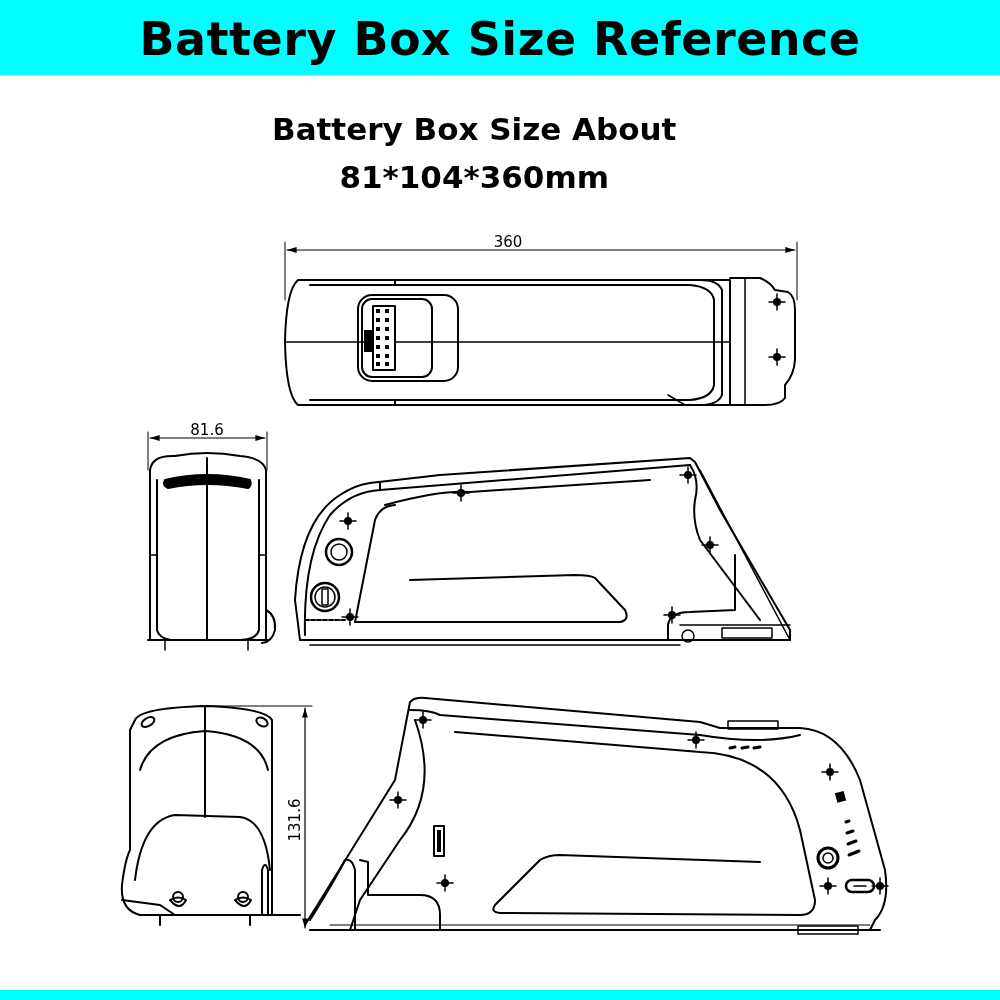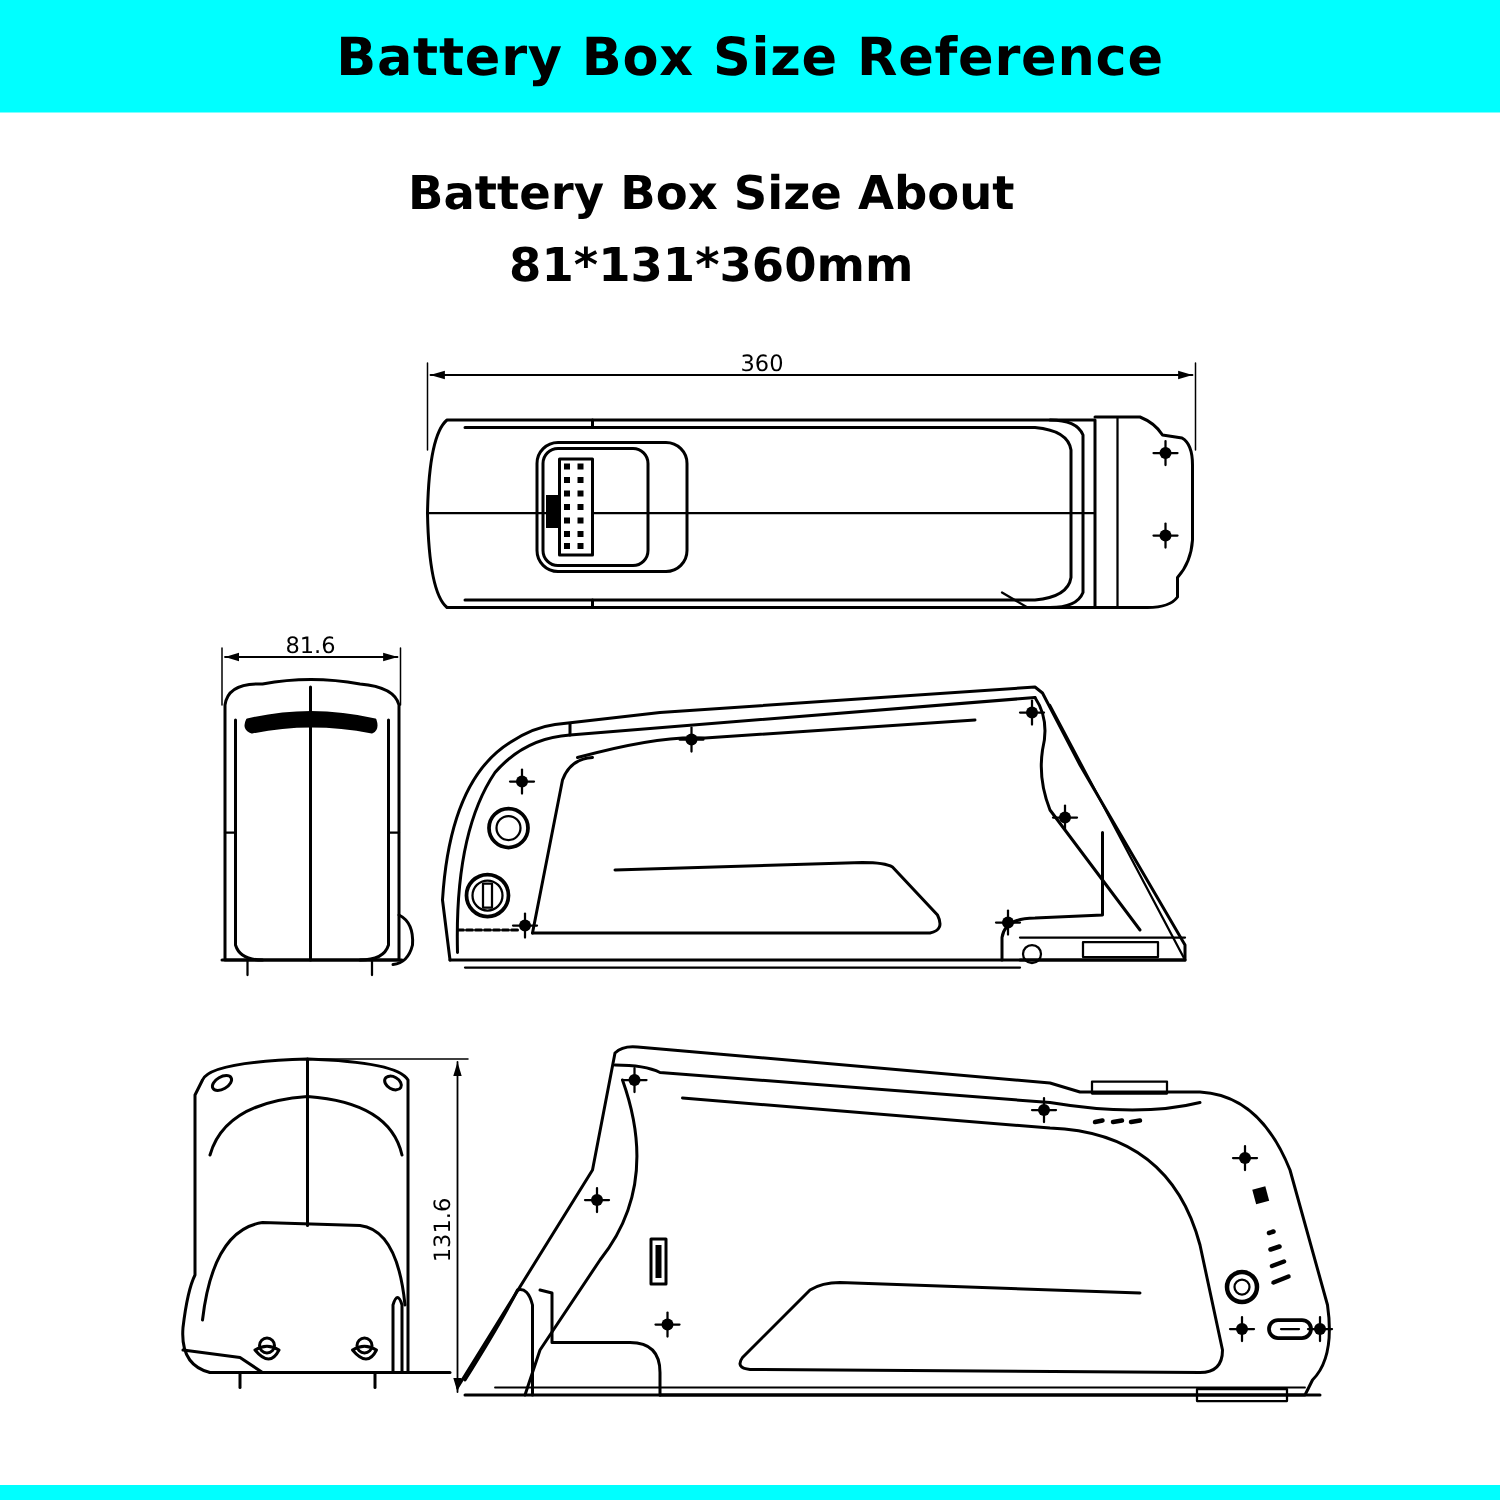--- a/index.html
+++ b/index.html
@@ -1,34 +1,34 @@
 <!DOCTYPE html>
 <html><head>
 <meta charset="utf-8">
 <style>
   html, body { margin:0; padding:0; background:#ffffff; }
   body { width:1000px; height:1000px; position:relative; overflow:hidden; font-family:"DejaVu Sans", sans-serif; }
   .header-bar { position:absolute; left:0; top:0; width:1000px; height:75px; background:#00FFFF; display:flex; align-items:center; justify-content:center; }
-  .header-title { font-family:"DejaVu Sans", sans-serif; font-weight:bold; font-size:35px; color:#000; letter-spacing:0.5px; margin-top:2px; }
+  .header-title { font-family:"DejaVu Sans", sans-serif; font-weight:bold; font-size:46px; color:#000; letter-spacing:0.5px; margin-top:2px; }
   .footer-bar { position:absolute; left:0; top:990px; width:1000px; height:10px; background:#00FFFF; }
   .subtitle { position:absolute; left:272px; top:105px; font-family:"DejaVu Sans", sans-serif; font-weight:bold; font-size:31px; line-height:48px; color:#000;text-align:center; }
   .subtitle div { white-space:nowrap; }
   svg.drawing { position:absolute; left:0; top:0; }
   .dim-text { font-family:"DejaVu Sans", sans-serif; font-size:15px; fill:#000; }
 </style>
 </head>
 <body>
 
 <div class="header-bar">
   <div class="header-title">Battery Box Size Reference</div>
 </div>
 
 <div class="subtitle">
   <div>Battery Box Size About</div>
-  <div>81*131*360mm</div>
+  <div>81*104*360mm</div>
 </div>
 
 <svg class="drawing" width="1000" height="1000" viewBox="0 0 1000 1000" fill="none" stroke="#000" stroke-width="2" stroke-linejoin="round" stroke-linecap="round">
   <defs>
     <marker id="arr" viewBox="0 0 10 10" refX="10" refY="5" markerWidth="8" markerHeight="8" orient="auto-start-reverse">
       <path d="M0,2 L10,5 L0,8 z" fill="#000" stroke="none"></path>
     </marker>
     <g id="screw">
       <circle cx="0" cy="0" r="4" fill="#000" stroke="none"></circle>
       <line x1="-8" y1="0" x2="8" y2="0" stroke-width="1.5"></line>

